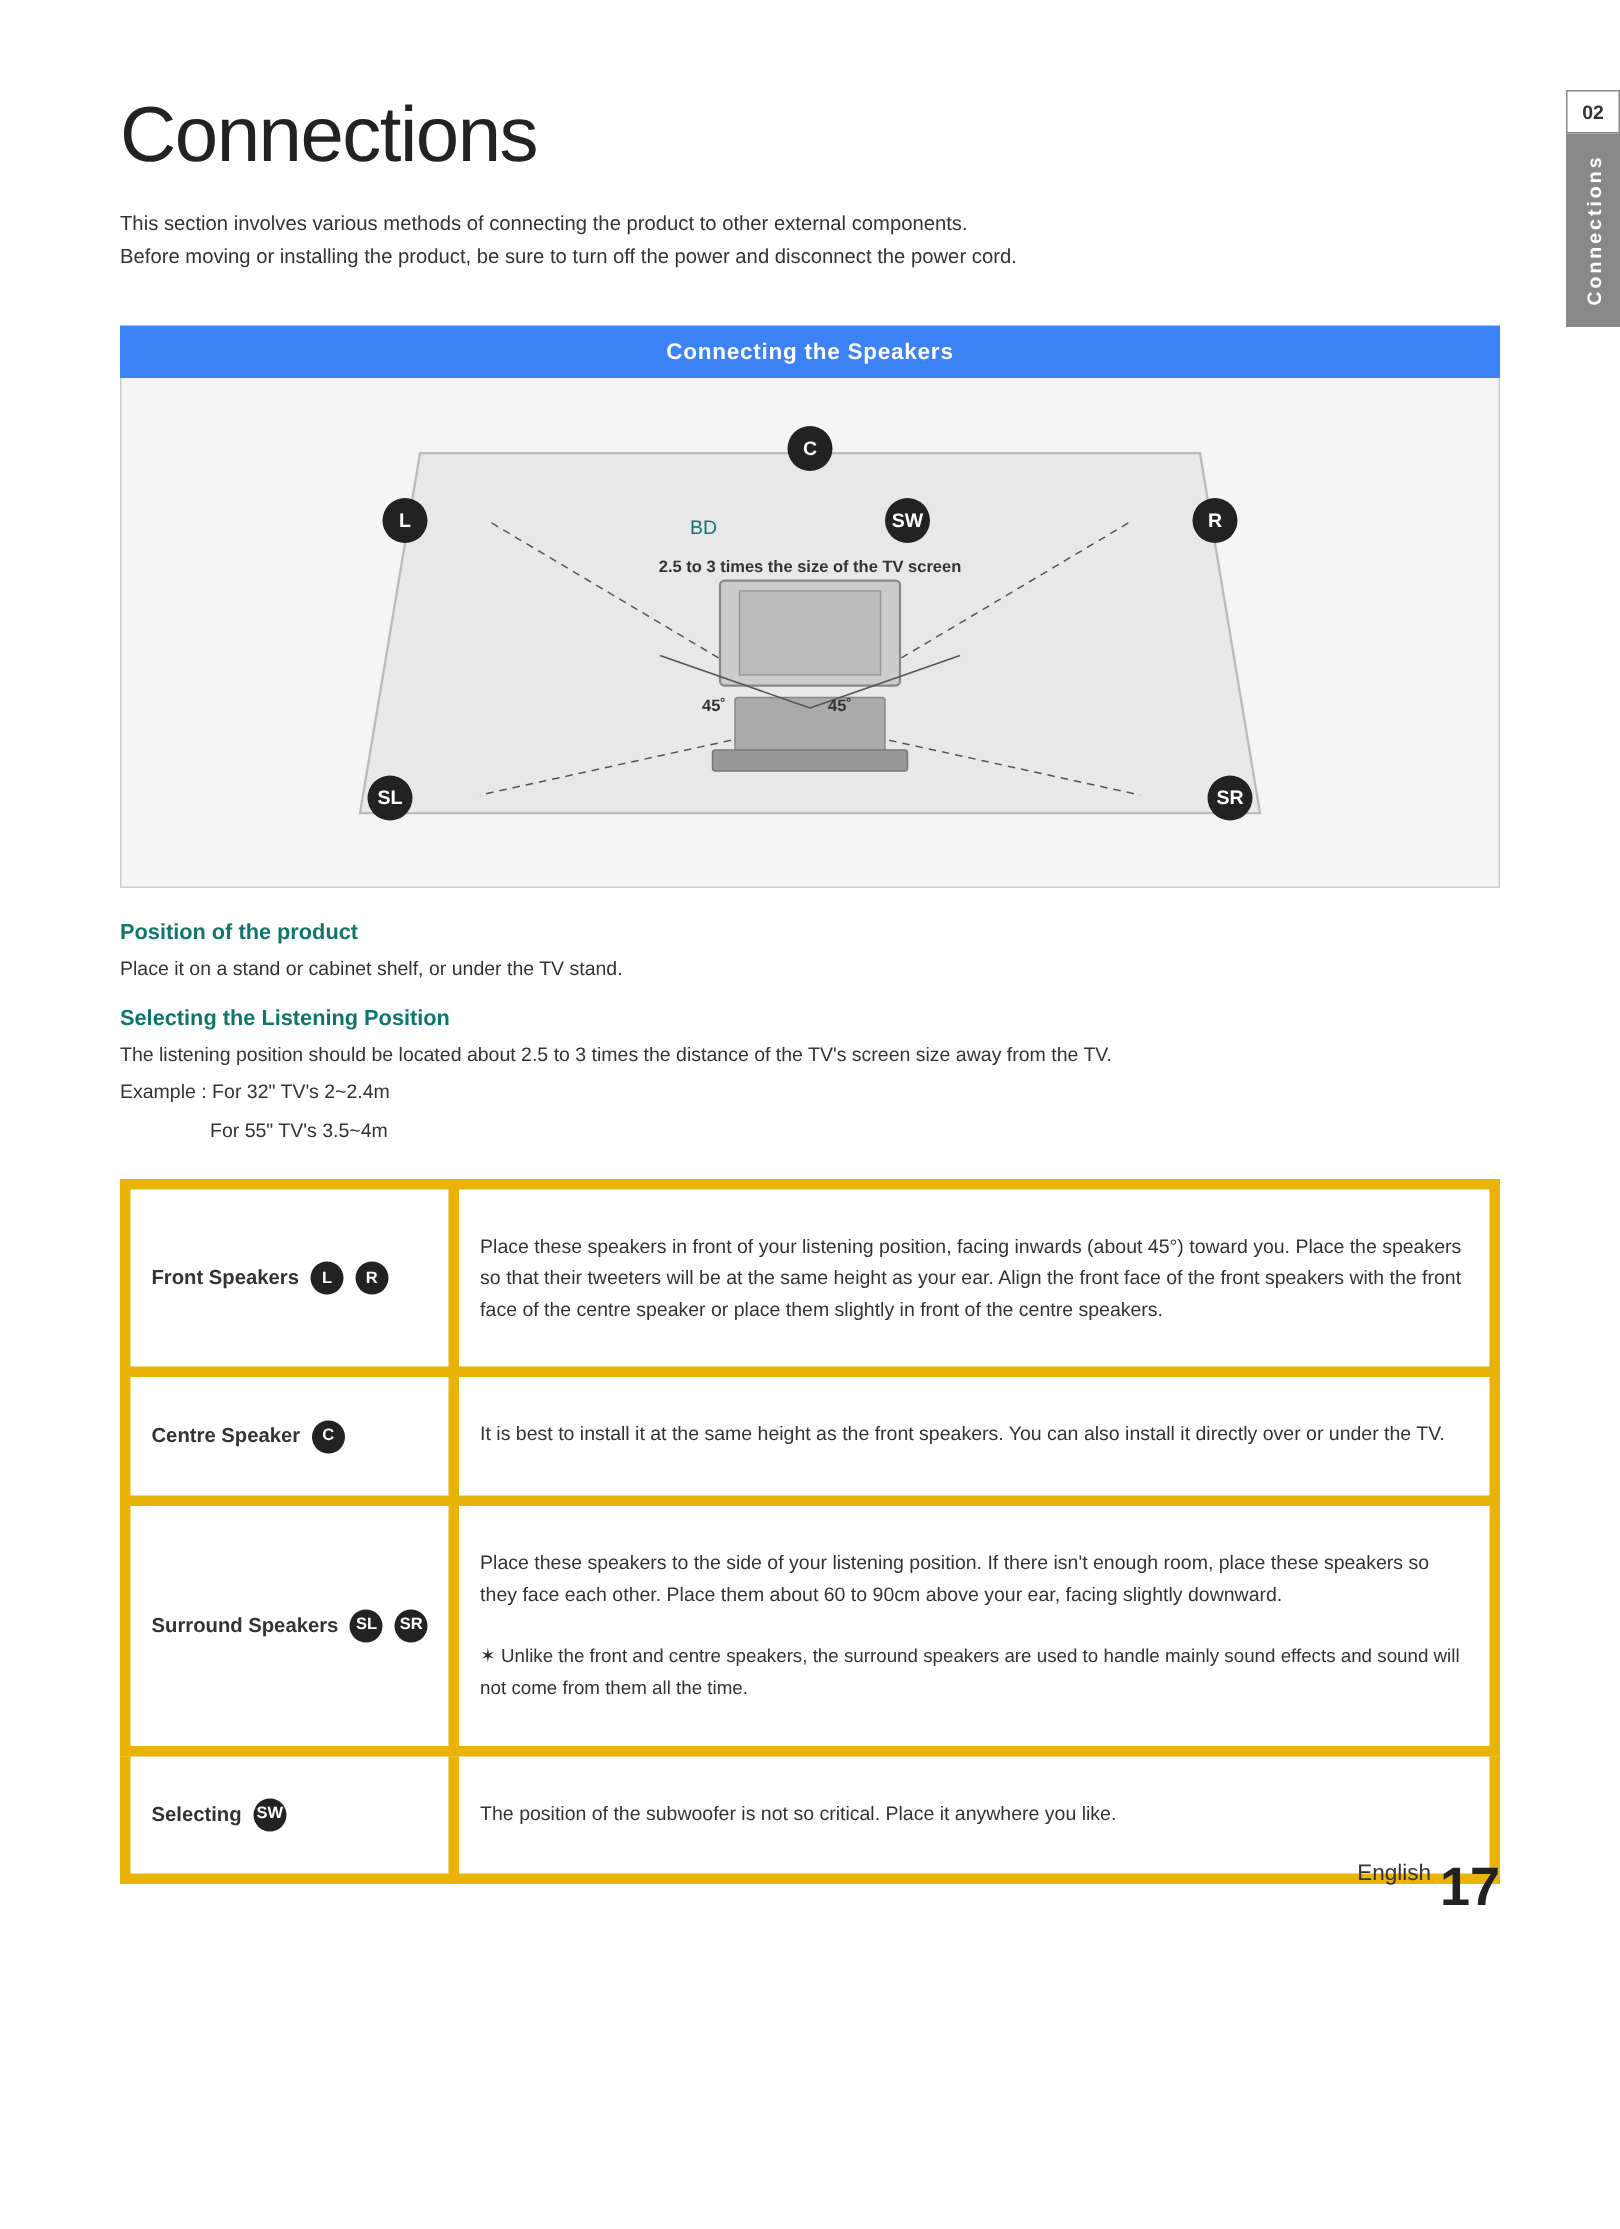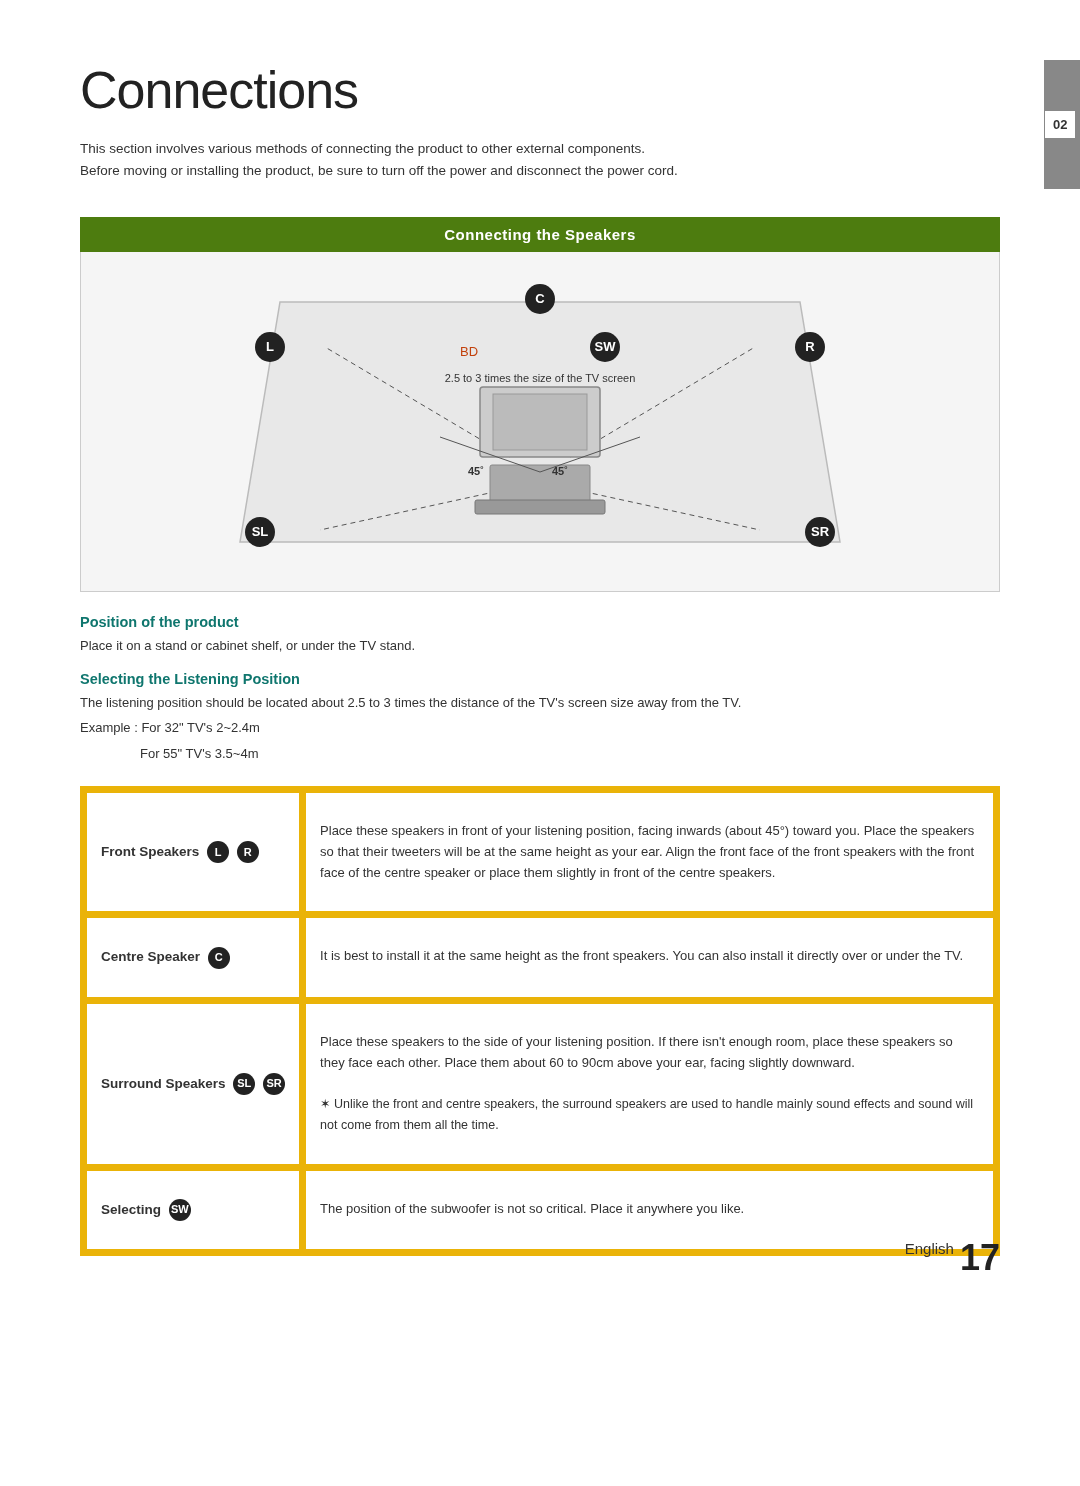--- a/index.html
+++ b/index.html
@@ -15,21 +15,21 @@
       padding: 60px 80px 60px 80px;
       position: relative;
     }
     .side-tab {
       position: absolute;
       right: 0;
       top: 60px;
       width: 36px;
       background: #888;
       display: flex;
-      flex-direction: row;
+      flex-direction: column;
       align-items: center;
     }
     .side-tab-number {
       background: #fff;
       color: #333;
       font-size: 13px;
       font-weight: bold;
       padding: 6px 8px;
       border: 1px solid #888;
       text-align: center;
@@ -52,21 +52,21 @@
       margin-bottom: 18px;
       letter-spacing: -1px;
     }
     .intro-text {
       font-size: 13.5px;
       color: #333;
       line-height: 1.6;
       margin-bottom: 36px;
     }
     .section-header {
-      background: #4d7c0f;
+      background: #3b82f6;
       color: #fff;
       text-align: center;
       font-size: 15px;
       font-weight: bold;
       padding: 9px 0;
       margin-bottom: 0;
       letter-spacing: 0.5px;
     }
     .diagram-container {
       border: 1px solid #ccc;
@@ -104,31 +104,31 @@
     .spk-L  { top: 60px; left: 55px; }
     .spk-R  { top: 60px; right: 55px; }
     .spk-SL { bottom: 25px; left: 45px; }
     .spk-SR { bottom: 25px; right: 45px; }
     .bd-label {
       position: absolute;
       top: 72px;
       left: 50%;
       transform: translateX(-80px);
       font-size: 13px;
-      color: #c2410c;
+      color: #0f766e;
       font-weight: normal;
     }
     .screen-size-label {
       position: absolute;
       top: 112px;
       left: 50%;
       transform: translateX(-50%);
       font-size: 11px;
       color: #333;
-      font-weight: normal;
+      font-weight: bold;
       white-space: nowrap;
       text-align: center;
     }
     
     .subheading {
       font-size: 14.5px;
       font-weight: bold;
       color: #0f766e;
       margin-bottom: 5px;
       margin-top: 18px;

